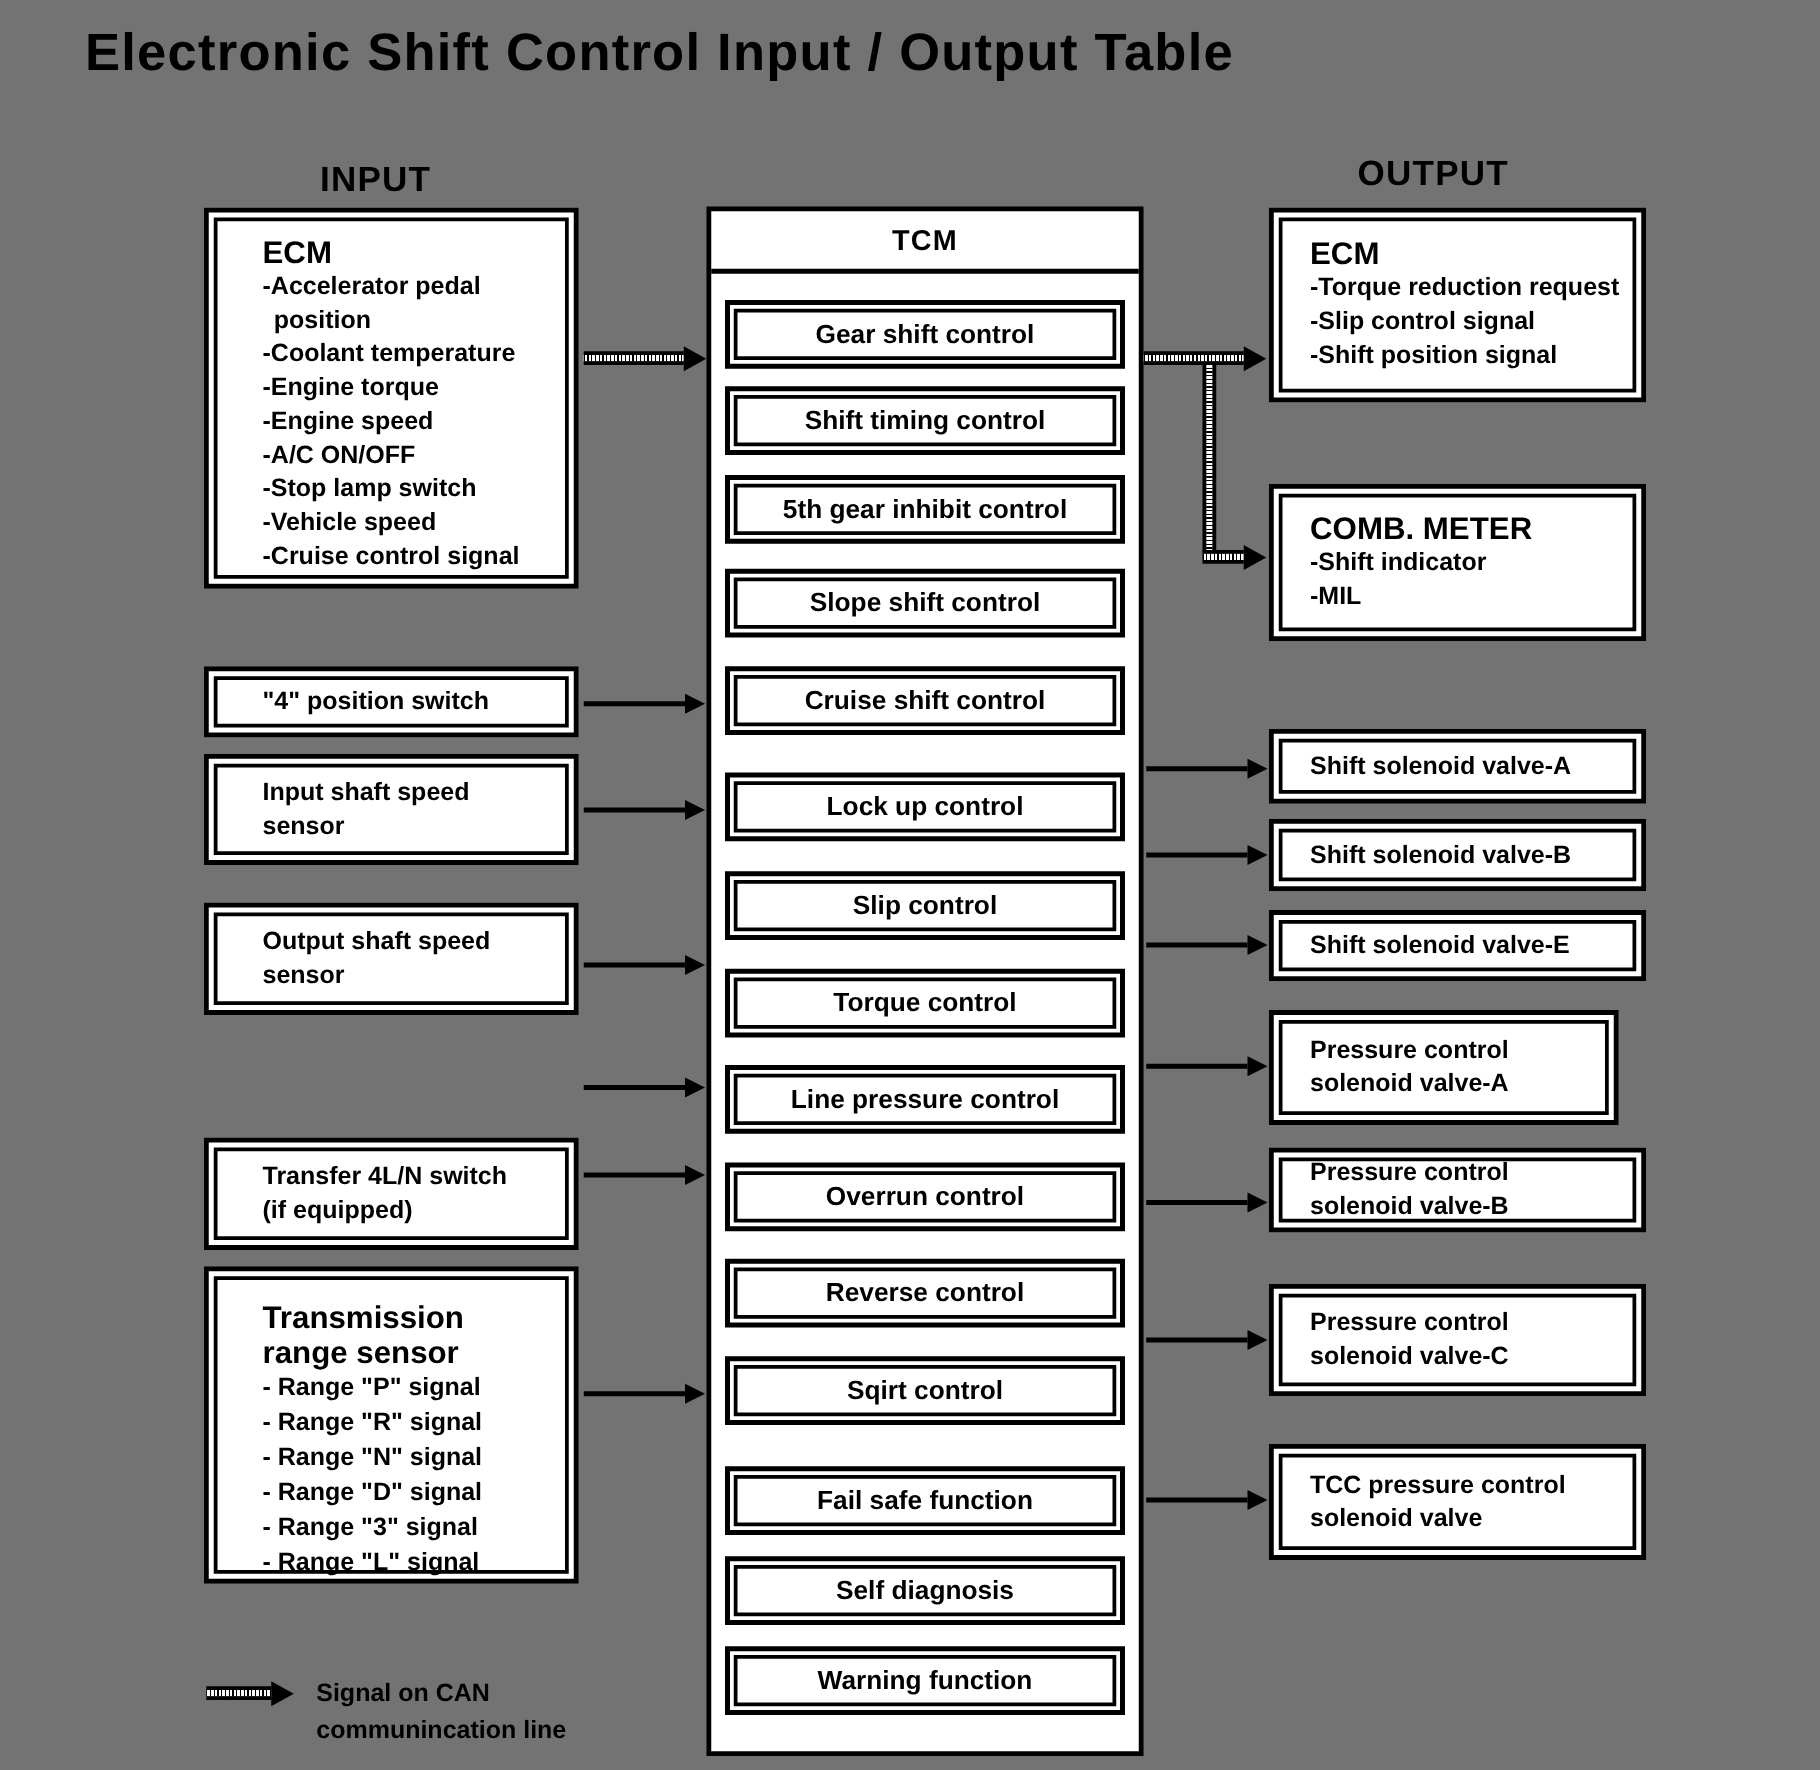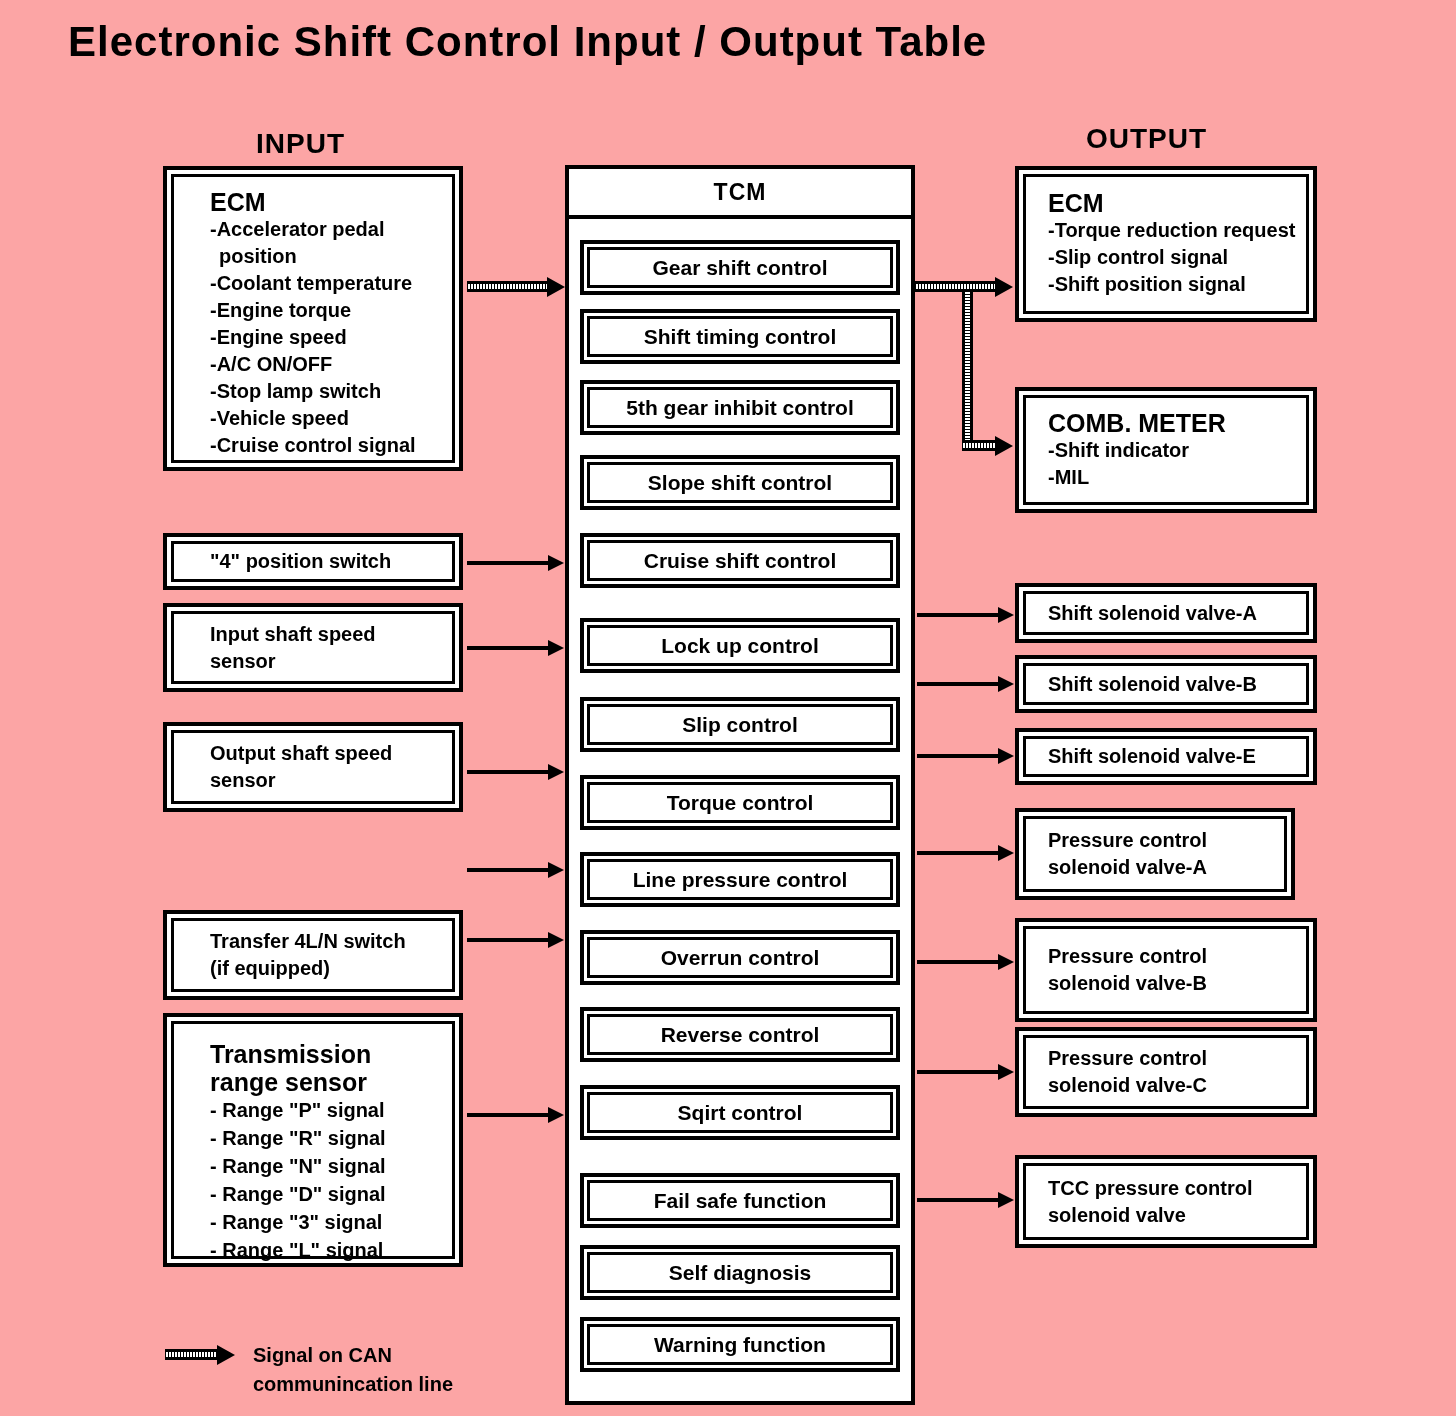--- a/index.html
+++ b/index.html
@@ -1,17 +1,17 @@
 <!DOCTYPE html>
 <html><head>
 <meta charset="utf-8">
 <style>
   html,body{margin:0;padding:0;background:#fff;}
   #canvas{
-    position:relative;width:1456px;height:1416px;background:#fca5a5;
+    position:relative;width:1456px;height:1416px;background:#737373;
     font-family:"Liberation Sans",sans-serif;font-weight:bold;color:#000;
     overflow:hidden;
   }
   .title{position:absolute;left:68px;top:18px;font-size:42px;letter-spacing:1px;white-space:nowrap;}
   .col-head{position:absolute;font-size:28px;letter-spacing:1px;white-space:nowrap;}
 
   
   .dbox{position:absolute;box-sizing:border-box;border:4px solid #000;background:#fff;padding:4px;}
   .inner{box-sizing:border-box;width:100%;height:100%;border:3px solid #000;display:flex;flex-direction:column;justify-content:center;}
   .inner.topalign{justify-content:flex-start;padding-top:12px;}
@@ -216,21 +216,21 @@
   <div class="dbox" style="left:1015px;top:728px;width:302px;height:57px;">
     <div class="inner pad-out">
         <div class="lbl nowrap">Shift solenoid valve-E</div>
       </div>
   </div>
   <div class="dbox" style="left:1015px;top:808px;width:280px;height:92px;">
     <div class="inner pad-out">
         <div class="lbl w205">Pressure control solenoid valve-A</div>
       </div>
   </div>
-  <div class="dbox" style="left:1015px;top:918px;width:302px;height:104px;">
+  <div class="dbox" style="left:1015px;top:918px;width:302px;height:68px;">
     <div class="inner pad-out">
         <div class="lbl w205">Pressure control solenoid valve-B</div>
       </div>
   </div>
   <div class="dbox" style="left:1015px;top:1027px;width:302px;height:90px;">
     <div class="inner pad-out">
         <div class="lbl w205">Pressure control solenoid valve-C</div>
       </div>
   </div>
   <div class="dbox" style="left:1015px;top:1155px;width:302px;height:93px;">

